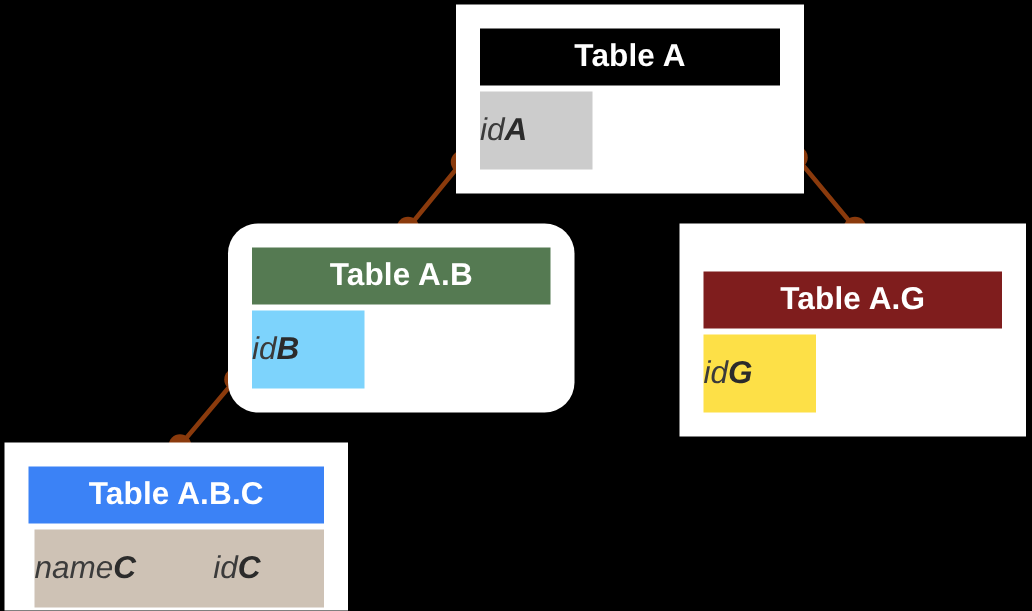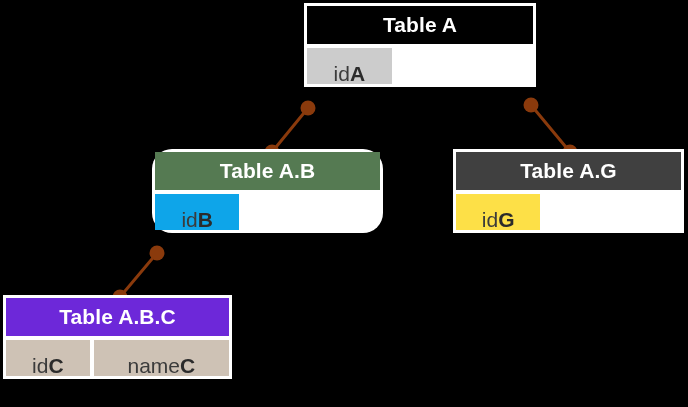--- a/index.html
+++ b/index.html
@@ -34,21 +34,21 @@
     height: 407px;
     overflow: visible;
     z-index: 1;
   }
 
   
   .table-card {
     position: absolute;
     z-index: 2;
     box-sizing: border-box;
-    padding: 3px;
+    padding: 16px;
     background: #ffffff;
   }
 
   .table-header {
     box-sizing: border-box;
     width: 100%;
     height: 38px;
     line-height: 38px;
     text-align: center;
     font-size: 21px;
@@ -60,27 +60,27 @@
   }
 
   .table-body {
     display: flex;
     width: 100%;
     margin-top: 4px;
   }
 
   .table-cell {
     box-sizing: border-box;
-    height: 36px;
+    height: 52px;
     line-height: 52px;
     font-size: 21px;
     color: #3b3b3b;
-    text-align: center;
     white-space: nowrap;
     overflow: hidden;
+    font-style: italic;
   }
 
   .table-cell.col-id {
     flex: 0 0 37.5%;
   }
   .table-cell.col-name {
     flex: 1 1 auto;
     margin-left: 4px;
   }
 
@@ -93,26 +93,26 @@
   #table-a      { left: 304px; top: 3px;   width: 232px; }
   #table-ab     { left: 152px; top: 149px; width: 231px; border-radius: 20px; }
   #table-ag     { left: 453px; top: 149px; width: 231px; }
   #table-abc    { left: 3px;   top: 295px; width: 229px; }
 
   
   #table-a   .table-header { background: #000000; }
   #table-a   .table-cell   { background: #cccccc; }
 
   #table-ab  .table-header { background: #557a52; }
-  #table-ab  .table-cell   { background: #0ea5e9; }
+  #table-ab  .table-cell   { background: #7dd3fc; }
 
-  #table-ag  .table-header { background: #404040; }
+  #table-ag  .table-header { background: #7f1d1d; margin-top: 16px; }
   #table-ag  .table-cell   { background: #fde047; }
 
-  #table-abc .table-header { background: #6d28d9; }
+  #table-abc .table-header { background: #3b82f6; }
   #table-abc .table-cell   { background: #cec2b5; }
 </style>
 </head>
 <body>
 
 <div id="canvas">
 
   <svg id="connectors" viewBox="0 0 688 407" width="688" height="407">
     <g>
       <line x1="308" y1="108" x2="272" y2="152" stroke="#8a3a0c" stroke-width="3" stroke-linecap="round"></line>
@@ -148,18 +148,18 @@
   <div class="table-card" id="table-ag">
     <div class="table-header">Table A.G</div>
     <div class="table-body">
       <div class="table-cell col-id"><span>id</span><span class="cell-key">G</span></div>
     </div>
   </div>
 
   <div class="table-card" id="table-abc">
     <div class="table-header">Table A.B.C</div>
     <div class="table-body">
+      <div class="table-cell col-name"><span>name</span><span class="cell-key">C</span></div>
       <div class="table-cell col-id"><span>id</span><span class="cell-key">C</span></div>
-      <div class="table-cell col-name"><span>name</span><span class="cell-key">C</span></div>
     </div>
   </div>
 
 </div>
 
 </body></html>

